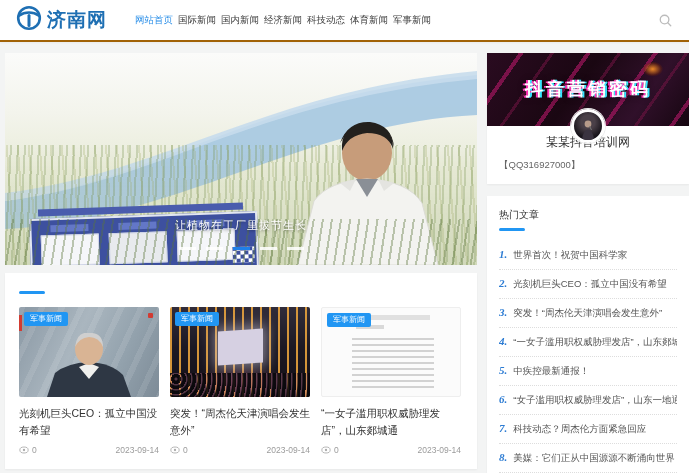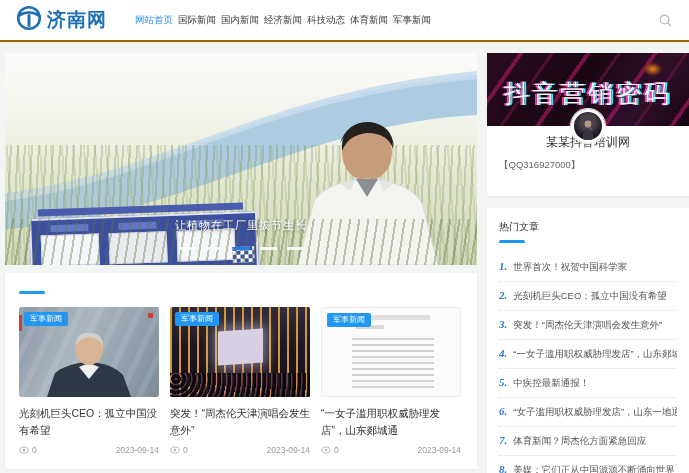--- a/index.html
+++ b/index.html
@@ -88,28 +88,28 @@
   .t-doc .doclines { position:absolute; left:30px; right:26px; top:30px; bottom:8px;
     background:repeating-linear-gradient(180deg,#d2d2d2 0 2px, transparent 2px 6px); }
 
   
   .profile { position:relative; padding-bottom:12px; }
   .banner { position:relative; height:73px; overflow:hidden; background:
       radial-gradient(14px 10px at 82% 22%, rgba(255,150,40,.9), rgba(120,40,10,.4) 60%, transparent 75%),
       repeating-linear-gradient(125deg, transparent 0 26px, rgba(194,24,111,.55) 26px 30px, transparent 30px 52px, rgba(120,20,70,.5) 52px 55px),
       linear-gradient(125deg,#2a0b20 0%,#1a0712 45%,#30102a 75%,#160610 100%); }
   .glitch { position:absolute; left:0; right:0; top:24px; text-align:center; color:#fff;
-    font-size:25px; font-weight:normal; letter-spacing:3px;
+    font-size:18px; font-weight:bold; letter-spacing:3px;
     text-shadow:-2px 0 0 #ff2fb4, 2px 0 0 #35e6ff, 0 0 6px rgba(0,0,0,.6); }
   .avatar { position:absolute; left:50%; top:56px; transform:translateX(-50%);
     width:34px; height:34px; border-radius:50%; background:radial-gradient(circle at 50% 36%, #4a4048 0 30%, #17131a 70%);
     border:3px solid #fff; box-shadow:0 0 0 1px #eee; z-index:2; overflow:hidden; }
   .avatar svg { display:block; margin:8px auto 0; }
   .pname { text-align:center; margin-top:8px; font-size:12px; color:#333; }
-  .pqq { margin:8px 0 12px 12px; font-size:9.5px; color:#666; }
+  .pqq { margin:8px 0 0 12px; font-size:9.5px; color:#666; }
 
   
   .hot { margin-top:12px; padding:12px 12px 4px; }
   .hot ul { list-style:none; margin-top:10px; }
   .hot li { display:flex; align-items:baseline; padding:7px 0;
     border-bottom:1px dotted #ddd; cursor:pointer; white-space:nowrap; overflow:hidden; }
   .hot li i { font-family:"Liberation Serif", serif; font-style:italic; font-weight:bold;
     color:#2d7cd3; font-size:11px; margin-right:6px; flex:0 0 auto; }
   .hot li span { font-size:9.5px; color:#555; overflow:hidden; }
 </style>
@@ -297,21 +297,21 @@
         <li>
             <i>5.</i>
             <span>中疾控最新通报！</span>
           </li>
         <li>
             <i>6.</i>
             <span>“女子滥用职权威胁理发店”，山东一地通报</span>
           </li>
         <li>
             <i>7.</i>
-            <span>体育新闻？周杰伦方面紧急回应</span>
+            <span>科技动态？周杰伦方面紧急回应</span>
           </li>
         <li>
             <i>8.</i>
             <span>美媒：它们正从中国源源不断涌向世界</span>
           </li>
 
       </ul>
     </div>
   </aside>
 </div>

